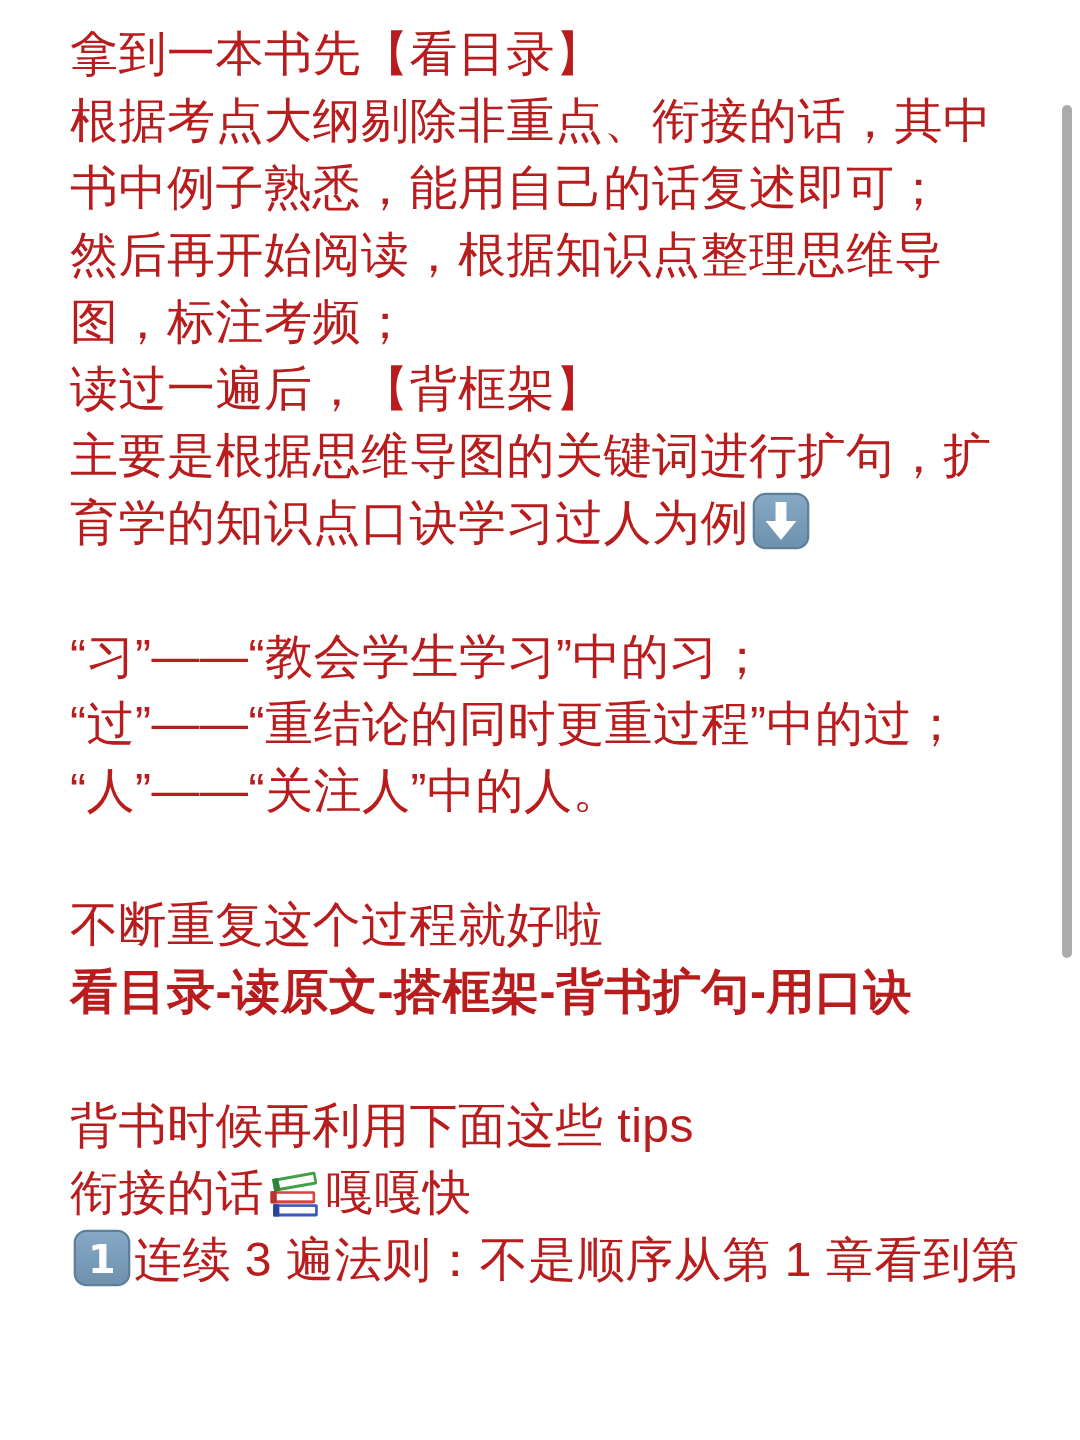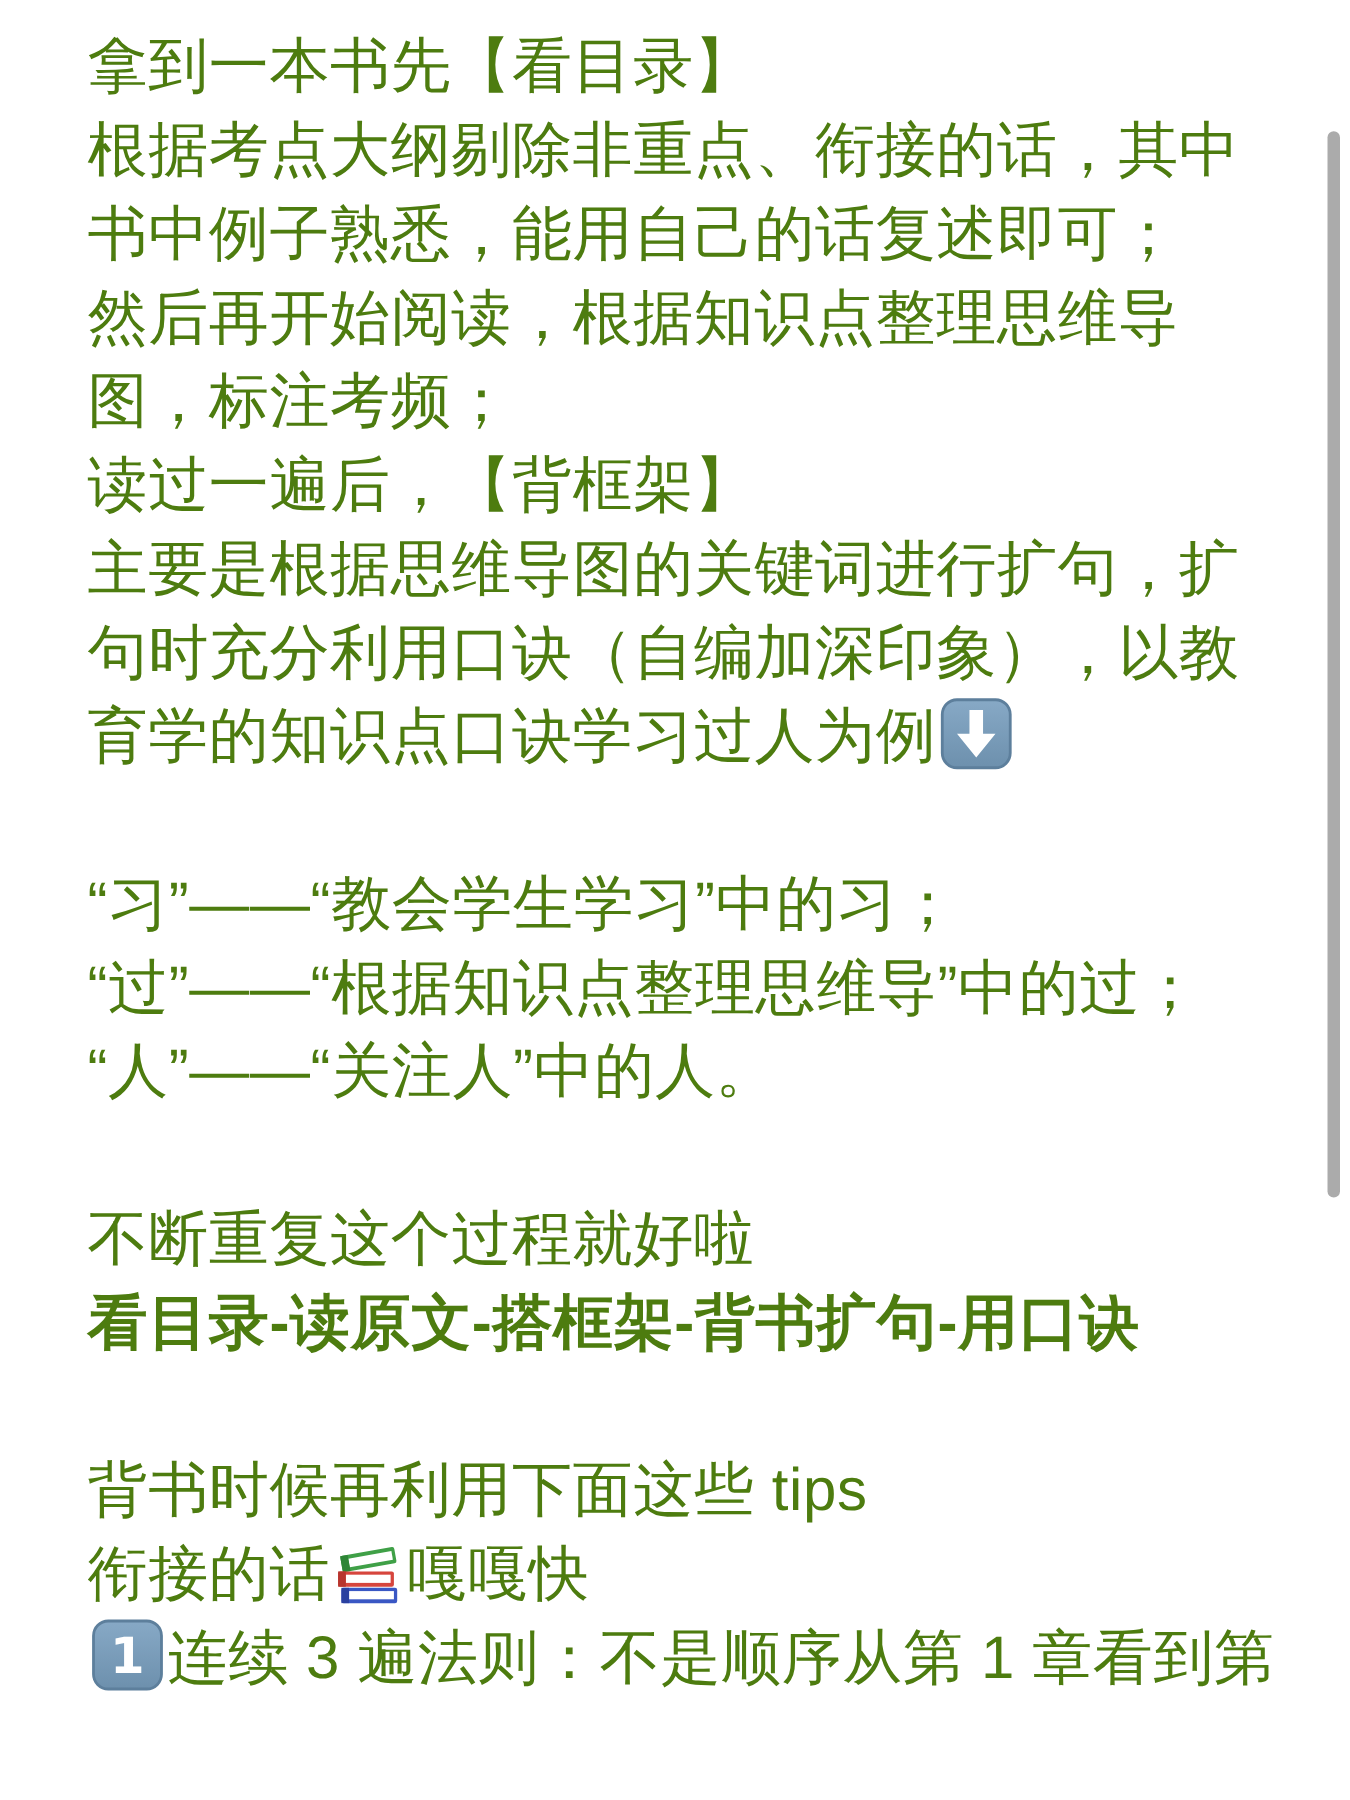--- a/index.html
+++ b/index.html
@@ -12,21 +12,21 @@
     background: #ffffff;
     position: relative;
     overflow: hidden;
     font-family: "Liberation Sans", "DejaVu Sans", sans-serif;
   }
   .content {
     position: absolute;
     top: 20px;
     left: 70px;
     right: 60px;
-    color: #4d7c0f;
+    color: #b91c1c;
     font-size: 48px;
     line-height: 67px;
     letter-spacing: 0.5px;
   }
   .line {
     height: 67px;
     white-space: nowrap;
   }
   .spacer {
     height: 67px;
@@ -55,39 +55,38 @@
 
 <div class="content">
 
   <div class="line">拿到一本书先【看目录】</div>
   <div class="line">根据考点大纲剔除非重点、衔接的话，其中</div>
   <div class="line">书中例子熟悉，能用自己的话复述即可；</div>
   <div class="line">然后再开始阅读，根据知识点整理思维导</div>
   <div class="line">图，标注考频；</div>
   <div class="line">读过一遍后，【背框架】</div>
   <div class="line">主要是根据思维导图的关键词进行扩句，扩</div>
-  <div class="line">句时充分利用口诀（自编加深印象），以教</div>
 
   <div class="line">
     <span>育学的知识点口诀学习过人为例</span><span class="emoji"><svg width="58" height="58" viewBox="0 0 64 64">
         <defs>
           <linearGradient id="grad-down" x1="0" y1="0" x2="0" y2="1">
             <stop offset="0" stop-color="#87a9c6"></stop>
             <stop offset="1" stop-color="#6d90ad"></stop>
           </linearGradient>
         </defs>
         <rect x="2" y="2" width="60" height="60" rx="13" fill="url(#grad-down)" stroke="#5d7f9c" stroke-width="2.5"></rect>
         <path d="M26 11 h12 v21 h11 L32 53 L15 32 h11 Z" fill="#ffffff"></path>
       </svg></span>
   </div>
 
   <div class="spacer"></div>
 
   <div class="line">“习”——“教会学生学习”中的习；</div>
-  <div class="line">“过”——“根据知识点整理思维导”中的过；</div>
+  <div class="line">“过”——“重结论的同时更重过程”中的过；</div>
   <div class="line">“人”——“关注人”中的人。</div>
 
   <div class="spacer"></div>
 
   <div class="line">不断重复这个过程就好啦</div>
   <div class="line bold">看目录-读原文-搭框架-背书扩句-用口诀</div>
 
   <div class="spacer"></div>
 
   <div class="line">背书时候再利用下面这些 tips</div>

